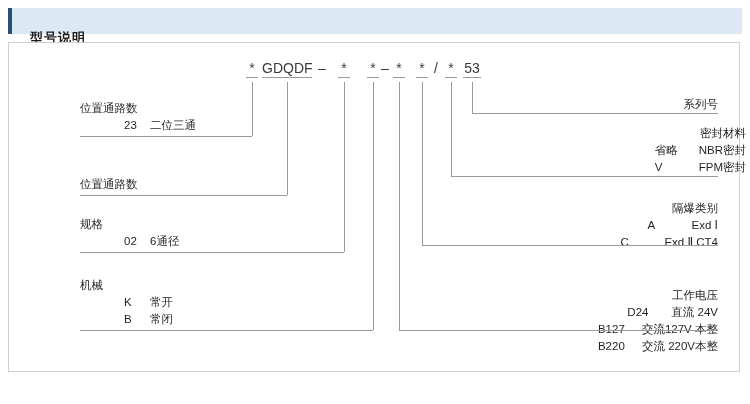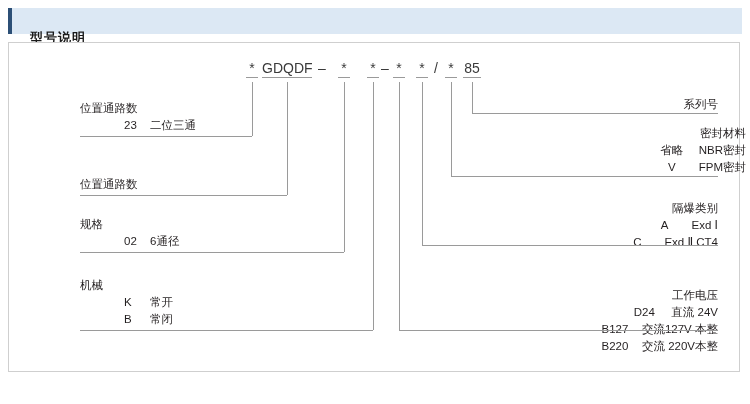--- a/index.html
+++ b/index.html
@@ -45,21 +45,21 @@
   
   .v{position:absolute;width:1px;background:#9a9a9a;}
 
   
   .blk{position:absolute;font-size:11.5px;color:#231f20;line-height:17px;white-space:nowrap;}
   .blk .row{height:17px;}
   .blk.left{text-align:left;}
   .blk.right{text-align:right;}
   .rule{position:absolute;height:1px;background:#9a9a9a;}
   .k-l{display:inline-block;width:26px;margin-left:44px;}
-  .k-r{display:inline-block;min-width:34px;text-align:center;}
+  .k-r{display:inline-block;min-width:34px;text-align:left;}
   .pad{display:inline-block;width:10px;}
 </style>
 </head>
 <body>
 
 <div class="page">
 
   <div class="hdr">
     <div class="hdr-accent"></div>
     <div class="hdr-title">型号说明</div>
@@ -71,21 +71,21 @@
       <div class="tok ul" style="left: 246px; width: 12px;">*</div>
       <div class="tok ul" style="left: 262px; width: 50px;">GDQDF</div>
       <div class="tok" style="left: 316px; width: 12px;">–</div>
       <div class="tok ul" style="left: 338px; width: 12px;">*</div>
       <div class="tok ul" style="left: 367px; width: 12px;">*</div>
       <div class="tok" style="left: 379px; width: 12px;">–</div>
       <div class="tok ul" style="left: 393px; width: 12px;">*</div>
       <div class="tok ul" style="left: 416px; width: 12px;">*</div>
       <div class="tok" style="left: 430px; width: 12px;">/</div>
       <div class="tok ul" style="left: 445px; width: 12px;">*</div>
-      <div class="tok ul" style="left: 463px; width: 18px;">85</div>
+      <div class="tok ul" style="left: 463px; width: 18px;">53</div>
     </div>
 
   <div id="leaders">
       <div class="v" style="left: 252px; top: 82px; height: 54px;"></div>
       <div class="v" style="left: 287px; top: 82px; height: 113px;"></div>
       <div class="v" style="left: 344px; top: 82px; height: 170px;"></div>
       <div class="v" style="left: 373px; top: 82px; height: 248px;"></div>
       <div class="v" style="left: 472px; top: 82px; height: 31px;"></div>
       <div class="v" style="left: 451px; top: 82px; height: 94px;"></div>
       <div class="v" style="left: 422px; top: 82px; height: 163px;"></div>

